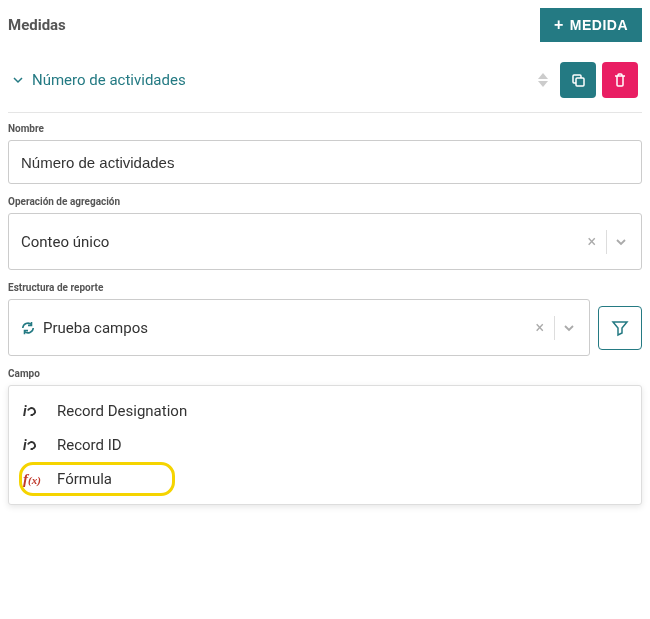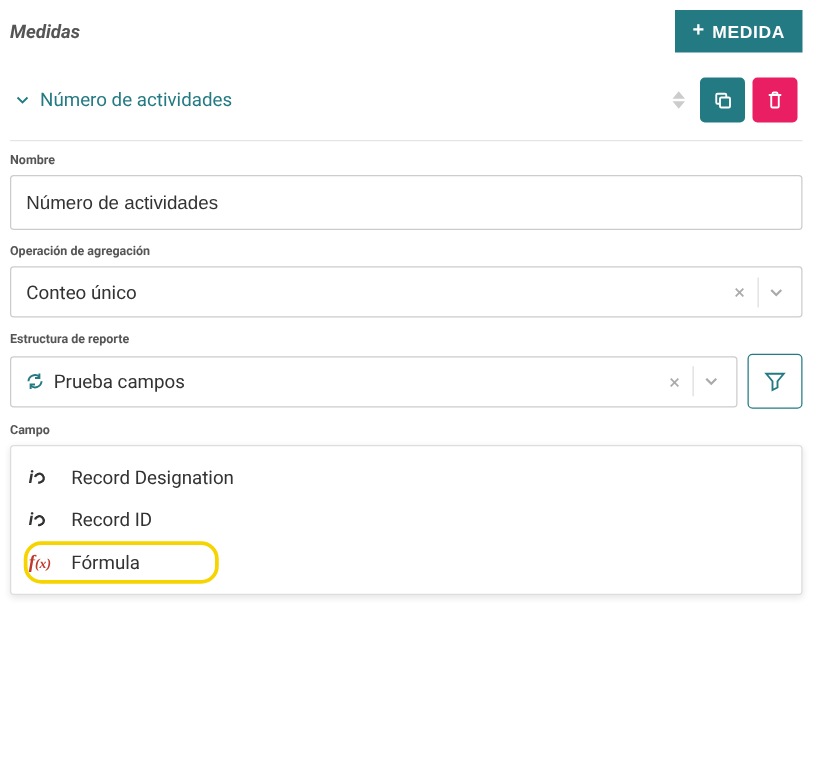--- a/index.html
+++ b/index.html
@@ -16,21 +16,20 @@
   .header {
     display: flex;
     justify-content: space-between;
     align-items: center;
     margin-bottom: 14px;
   }
   .section-title {
     font-weight: 700;
     color: #555;
     font-size: 15px;
-    font-style: italic;
   }
   .btn-medida {
     background: #247a83;
     color: #fff;
     border: none;
     padding: 9px 14px;
     font-size: 14px;
     font-weight: 600;
     letter-spacing: 0.5px;
     cursor: pointer;
@@ -111,21 +110,21 @@
     font-size: 15px;
     color: #333;
   }
   .select-wrap {
     display: flex;
     gap: 8px;
     align-items: center;
   }
   .select {
     flex: 1;
-    height: 41px;
+    height: 57px;
     border: 1px solid #ccc;
     border-radius: 3px;
     display: flex;
     align-items: center;
     padding: 0 8px 0 12px;
     background: #fff;
     position: relative;
     cursor: pointer;
   }
   .select.open {

